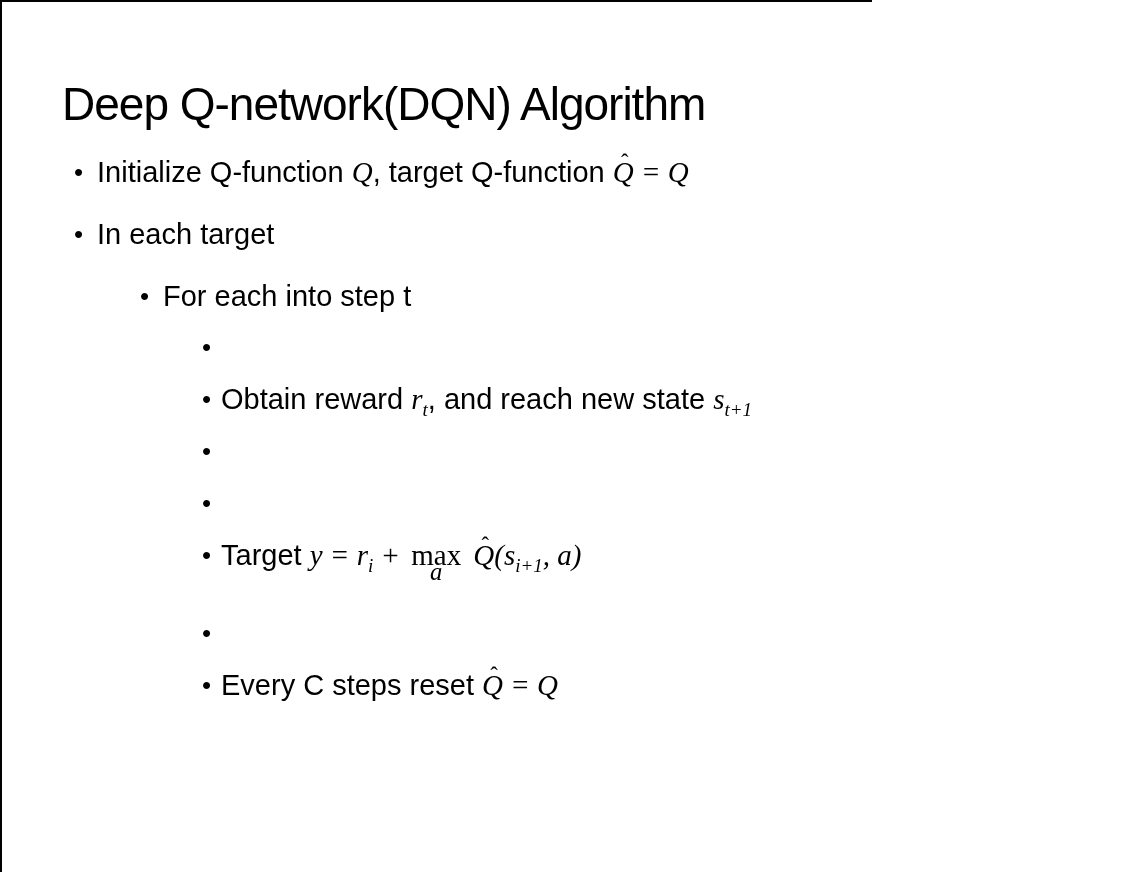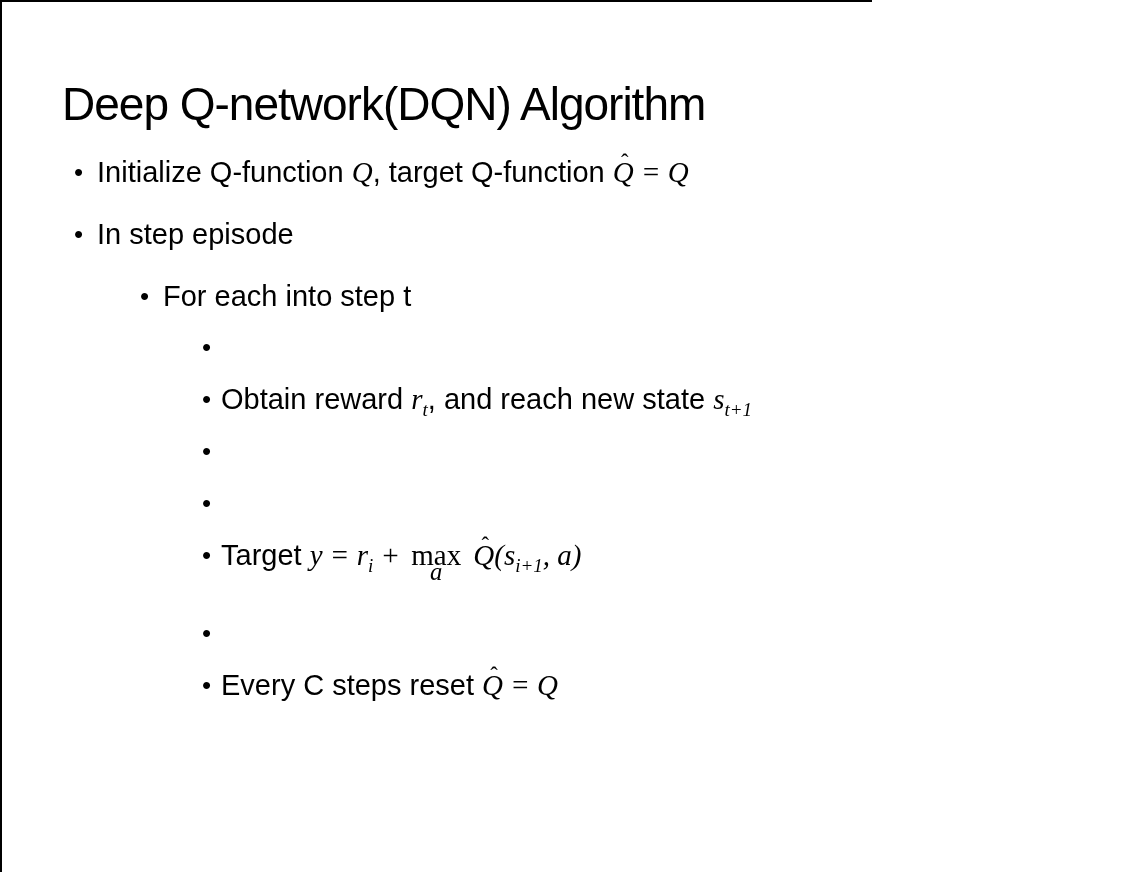--- a/index.html
+++ b/index.html
@@ -109,21 +109,21 @@
   <div class="edge-left"></div>
   <div class="edge-top"></div>
   <h1 class="title">Deep Q-network(DQN) Algorithm</h1>
   <div class="body">
       <div class="bullet level-1">
         <span class="marker">•</span>
         <span class="content">Initialize Q-function <span class="math">Q</span>, target Q-function <span class="hatwrap"><span class="hat">ˆ</span>Q</span><span class="math"> = Q</span></span>
       </div>
       <div class="bullet level-1">
         <span class="marker">•</span>
-        <span class="content">In step episode</span>
+        <span class="content">In each target</span>
       </div>
       <div class="bullet level-2">
         <span class="marker">•</span>
         <span class="content">For each into step t</span>
       </div>
       <div class="bullet level-3">
         <span class="marker">•</span>
       </div>
       <div class="bullet level-3">
         <span class="marker">•</span>

